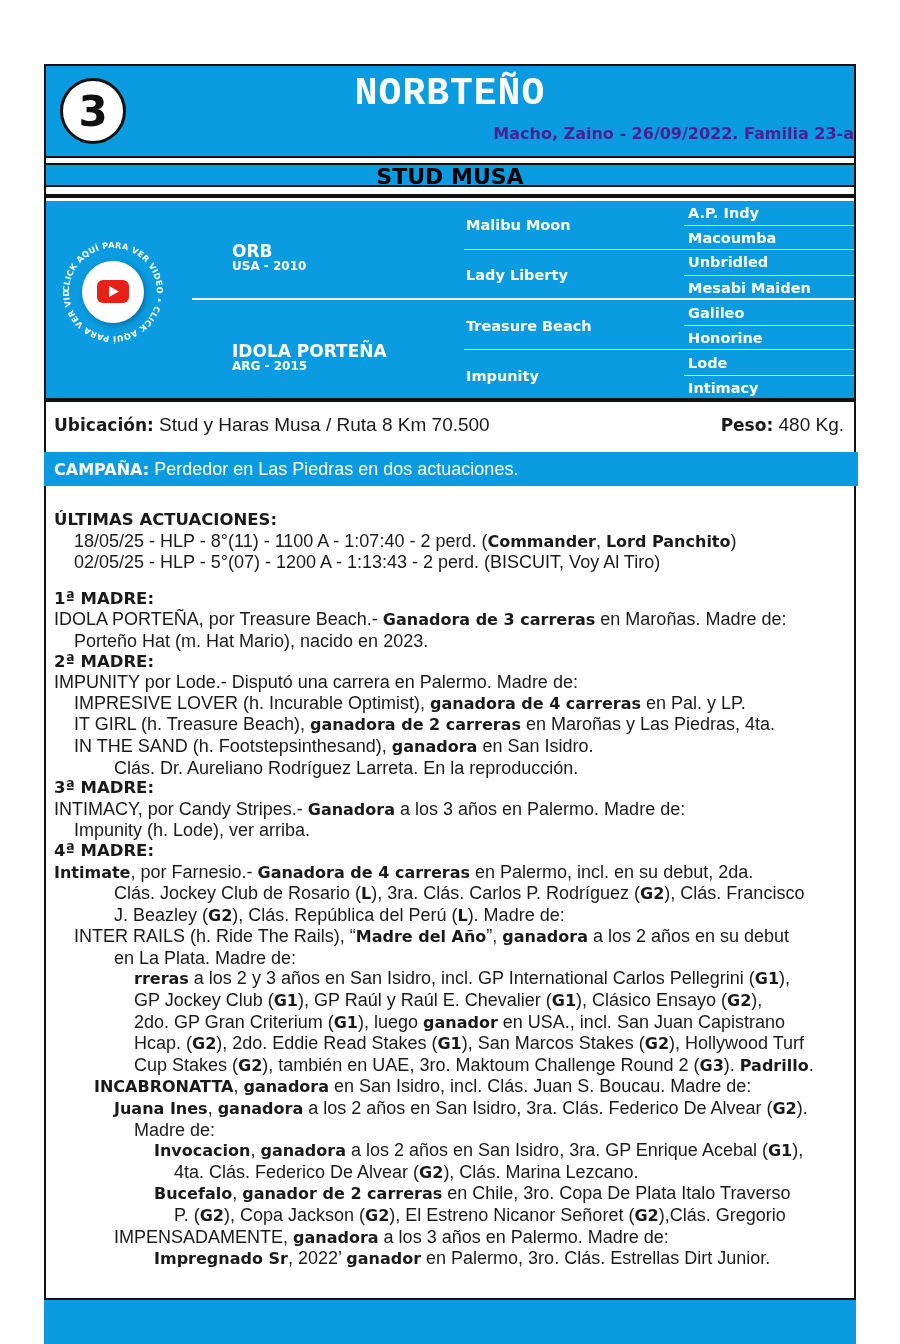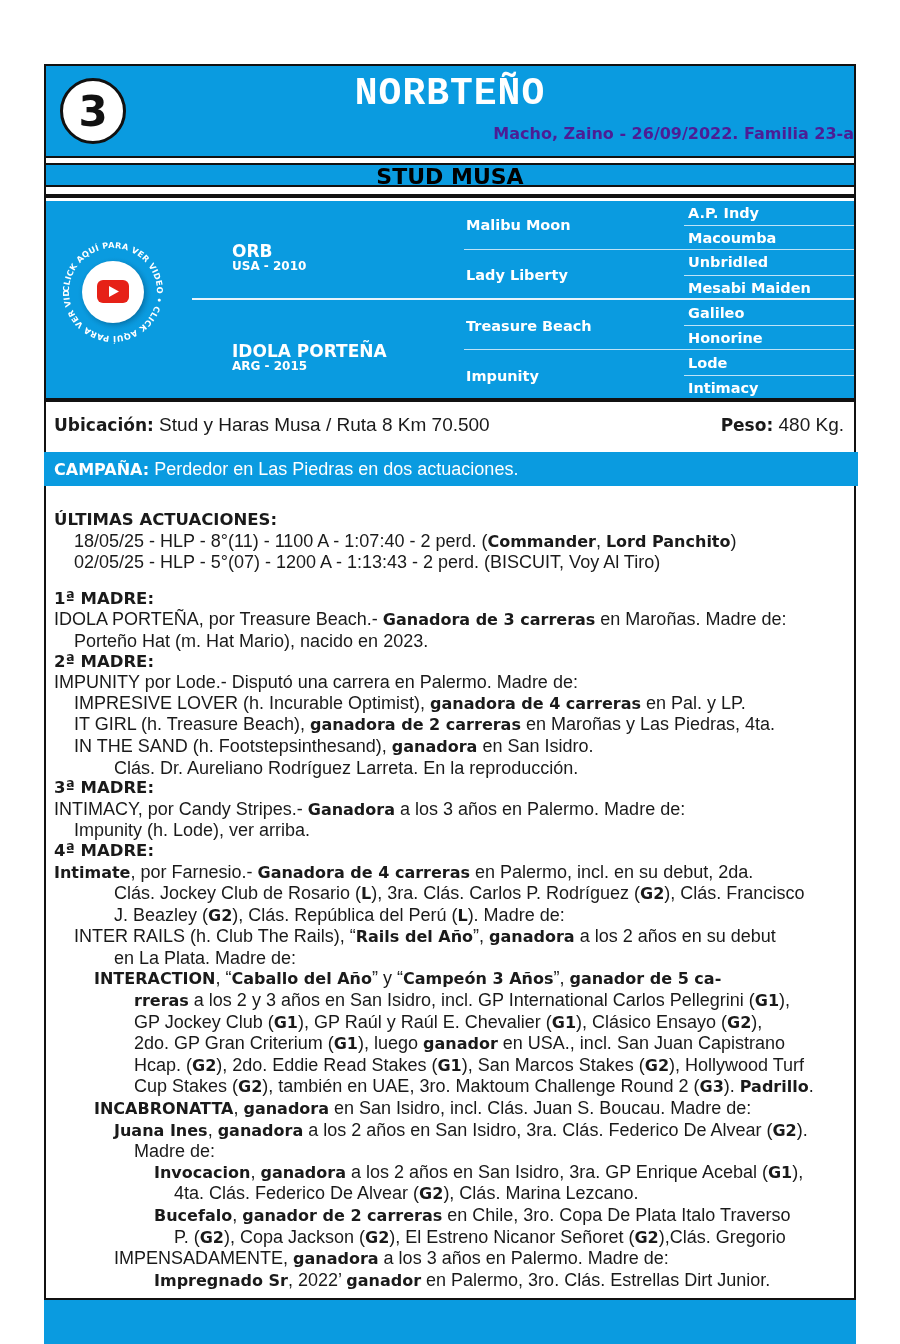--- a/index.html
+++ b/index.html
@@ -156,23 +156,22 @@
     <div class="ln i3">Clás. Dr. Aureliano Rodríguez Larreta. En la reproducción.</div>
 
     <div class="ln h">3ª MADRE:</div>
     <div class="ln"><span>INTIMACY, por Candy Stripes.- </span><b>Ganadora</b><span> a los 3 años en Palermo. Madre de:</span></div>
     <div class="ln i1">Impunity (h. Lode), ver arriba.</div>
 
     <div class="ln h">4ª MADRE:</div>
     <div class="ln"><b>Intimate</b><span>, por Farnesio.- </span><b>Ganadora de 4 carreras</b><span> en Palermo, incl. en su debut, 2da.</span></div>
     <div class="ln i3"><span>Clás. Jockey Club de Rosario (</span><b>L</b><span>), 3ra. Clás. Carlos P. Rodríguez (</span><b>G2</b><span>), Clás. Francisco</span></div>
     <div class="ln i3"><span>J. Beazley (</span><b>G2</b><span>), Clás. República del Perú (</span><b>L</b><span>). Madre de:</span></div>
-    <div class="ln i1"><span>INTER RAILS (h. Club The Rails), “</span><b>Rails del Año</b><span>”, </span><b>ganadora</b><span> a los 2 años en su debut</span></div>
+    <div class="ln i1"><span>INTER RAILS (h. Ride The Rails), “</span><b>Madre del Año</b><span>”, </span><b>ganadora</b><span> a los 2 años en su debut</span></div>
     <div class="ln i3">en La Plata. Madre de:</div>
-    <div class="ln i2"><b>INTERACTION</b><span>, “</span><b>Caballo del Año</b><span>” y “</span><b>Campeón 3 Años</b><span>”, </span><b>ganador de 5 ca-</b></div>
     <div class="ln i4"><b>rreras</b><span> a los 2 y 3 años en San Isidro, incl. GP International Carlos Pellegrini (</span><b>G1</b><span>),</span></div>
     <div class="ln i4"><span>GP Jockey Club (</span><b>G1</b><span>), GP Raúl y Raúl E. Chevalier (</span><b>G1</b><span>), Clásico Ensayo (</span><b>G2</b><span>),</span></div>
     <div class="ln i4"><span>2do. GP Gran Criterium (</span><b>G1</b><span>), luego </span><b>ganador</b><span> en USA., incl. San Juan Capistrano</span></div>
     <div class="ln i4"><span>Hcap. (</span><b>G2</b><span>), 2do. Eddie Read Stakes (</span><b>G1</b><span>), San Marcos Stakes (</span><b>G2</b><span>), Hollywood Turf</span></div>
     <div class="ln i4"><span>Cup Stakes (</span><b>G2</b><span>), también en UAE, 3ro. Maktoum Challenge Round 2 (</span><b>G3</b><span>). </span><b>Padrillo</b><span>.</span></div>
     <div class="ln i2"><b>INCABRONATTA</b><span>, </span><b>ganadora</b><span> en San Isidro, incl. Clás. Juan S. Boucau. Madre de:</span></div>
     <div class="ln i3"><b>Juana Ines</b><span>, </span><b>ganadora</b><span> a los 2 años en San Isidro, 3ra. Clás. Federico De Alvear (</span><b>G2</b><span>).</span></div>
     <div class="ln i4">Madre de:</div>
     <div class="ln i5"><b>Invocacion</b><span>, </span><b>ganadora</b><span> a los 2 años en San Isidro, 3ra. GP Enrique Acebal (</span><b>G1</b><span>),</span></div>
     <div class="ln i6"><span>4ta. Clás. Federico De Alvear (</span><b>G2</b><span>), Clás. Marina Lezcano.</span></div>

